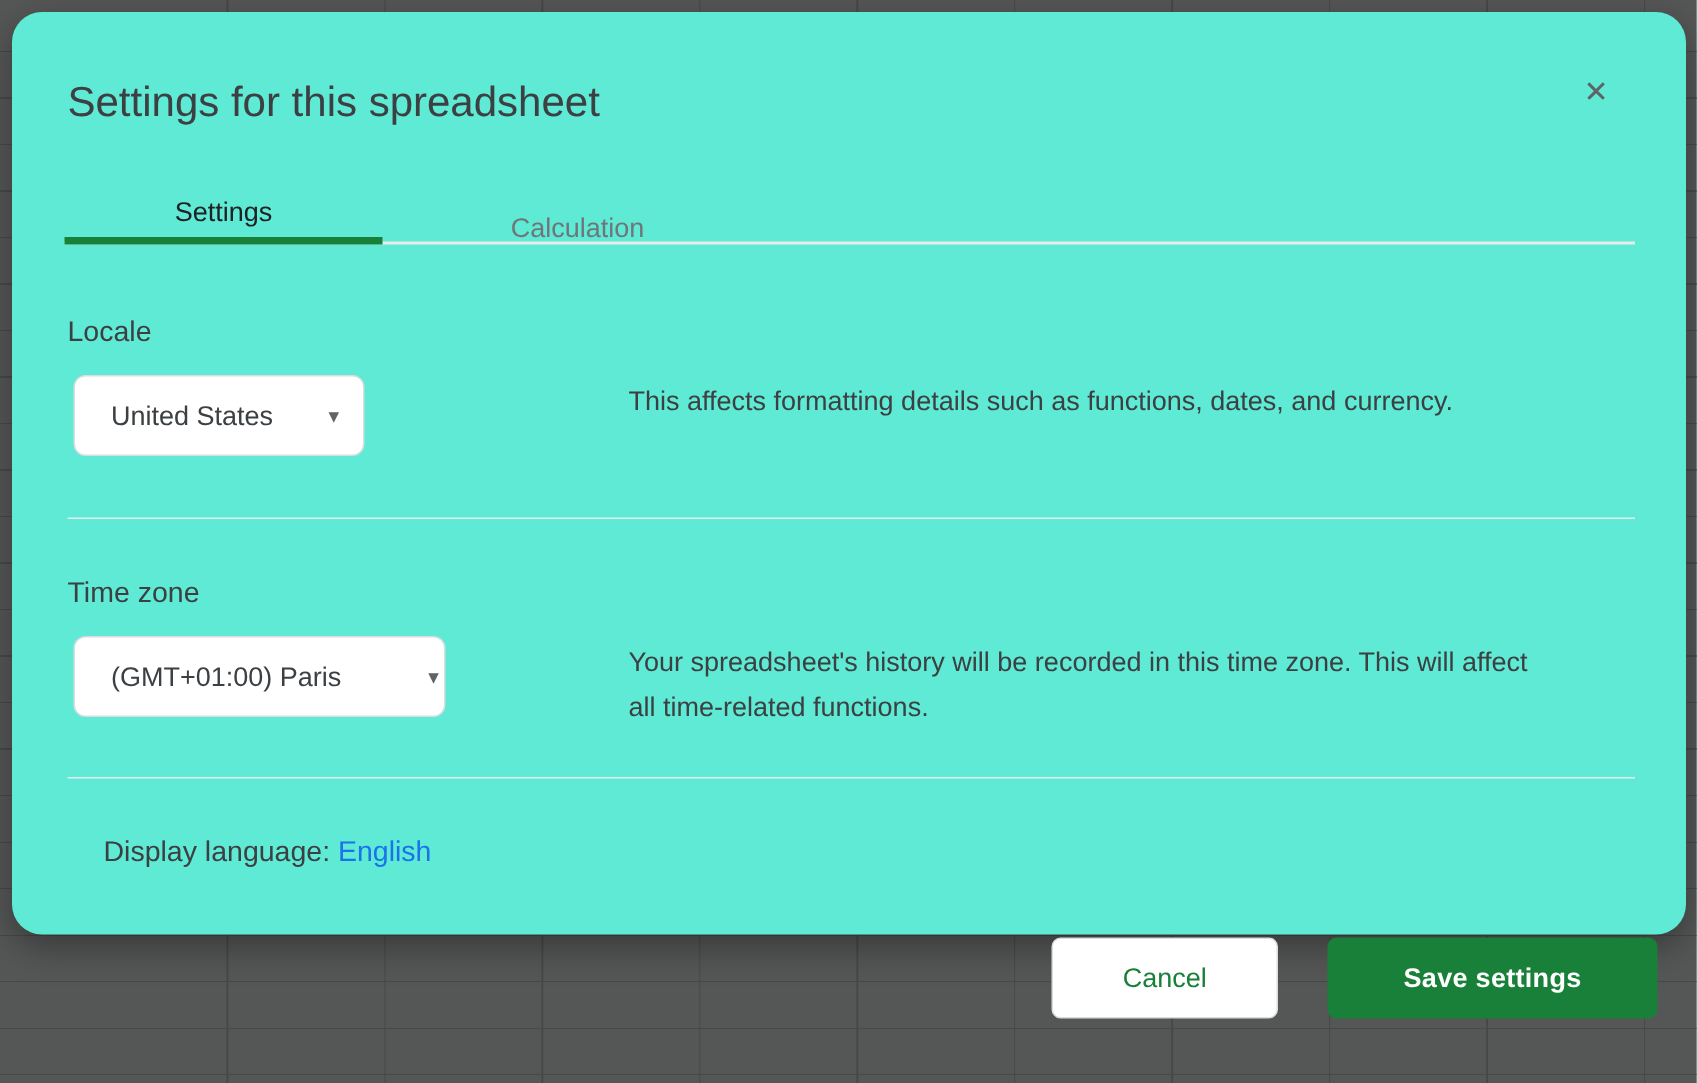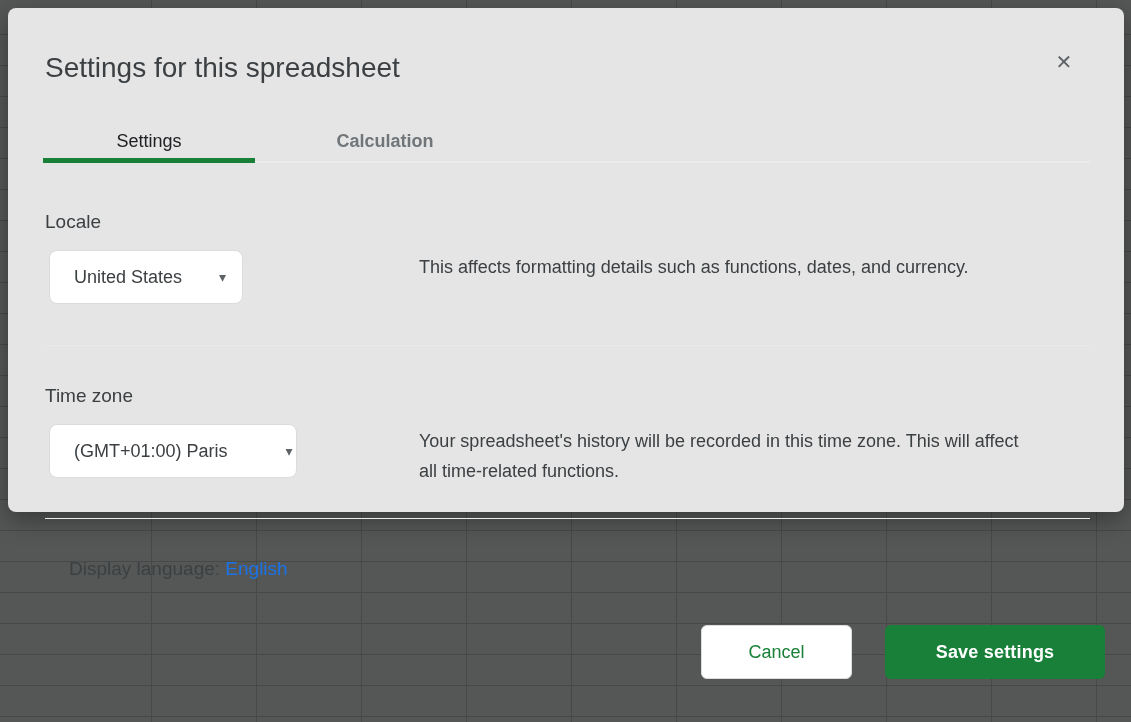--- a/index.html
+++ b/index.html
@@ -10,22 +10,22 @@
   }
   
   .backdrop{
     position:absolute;inset:0;
     background-image:
       repeating-linear-gradient(to right, transparent 0 104px, #474948 104px 105px),
       repeating-linear-gradient(to bottom, transparent 0 30px, #474948 30px 31px);
     background-position:47px 0, 0 4px;
   }
   .dialog{
-    position:absolute;left:8px;top:8px;width:1116px;height:504px;
-    background:#e5e5e5;border-radius:8px;
+    position:absolute;left:8px;top:8px;width:1116px;height:615px;
+    background:#5eead4;border-radius:20px;
     box-shadow:0 8px 24px rgba(0,0,0,.35);
   }
   .title{
     position:absolute;left:37px;top:44px;
     font-size:28px;font-weight:400;color:#3c4043;white-space:nowrap;
   }
   .close-btn{
     position:absolute;left:1040px;top:38px;width:32px;height:32px;
     display:flex;align-items:center;justify-content:center;
     color:#5f6368;font-size:20px;line-height:1;cursor:pointer;
@@ -36,21 +36,21 @@
   }
   .tabs{
     position:absolute;left:35px;top:111px;height:44px;display:flex;
   }
   .tab{
     height:44px;display:flex;align-items:center;justify-content:center;
     font-size:18px;cursor:pointer;background:none;border:none;padding:0;
     font-family:inherit;
   }
   .tab-general{width:212px;color:#202124;font-weight:500;}
-  .tab-calculation{width:260px;color:#70757a;font-weight:700;}
+  .tab-calculation{width:260px;color:#70757a;font-weight:400;align-items:flex-end;}
   .tab-indicator{
     position:absolute;left:35px;top:150px;width:212px;height:5px;background:#188038;
   }
   .section-label{
     position:absolute;left:37px;font-size:19px;color:#3c4043;
   }
   .dropdown{
     position:absolute;height:54px;box-sizing:border-box;
     display:flex;align-items:center;justify-content:space-between;
     border:1px solid #dadce0;border-radius:8px;background:#fff;

